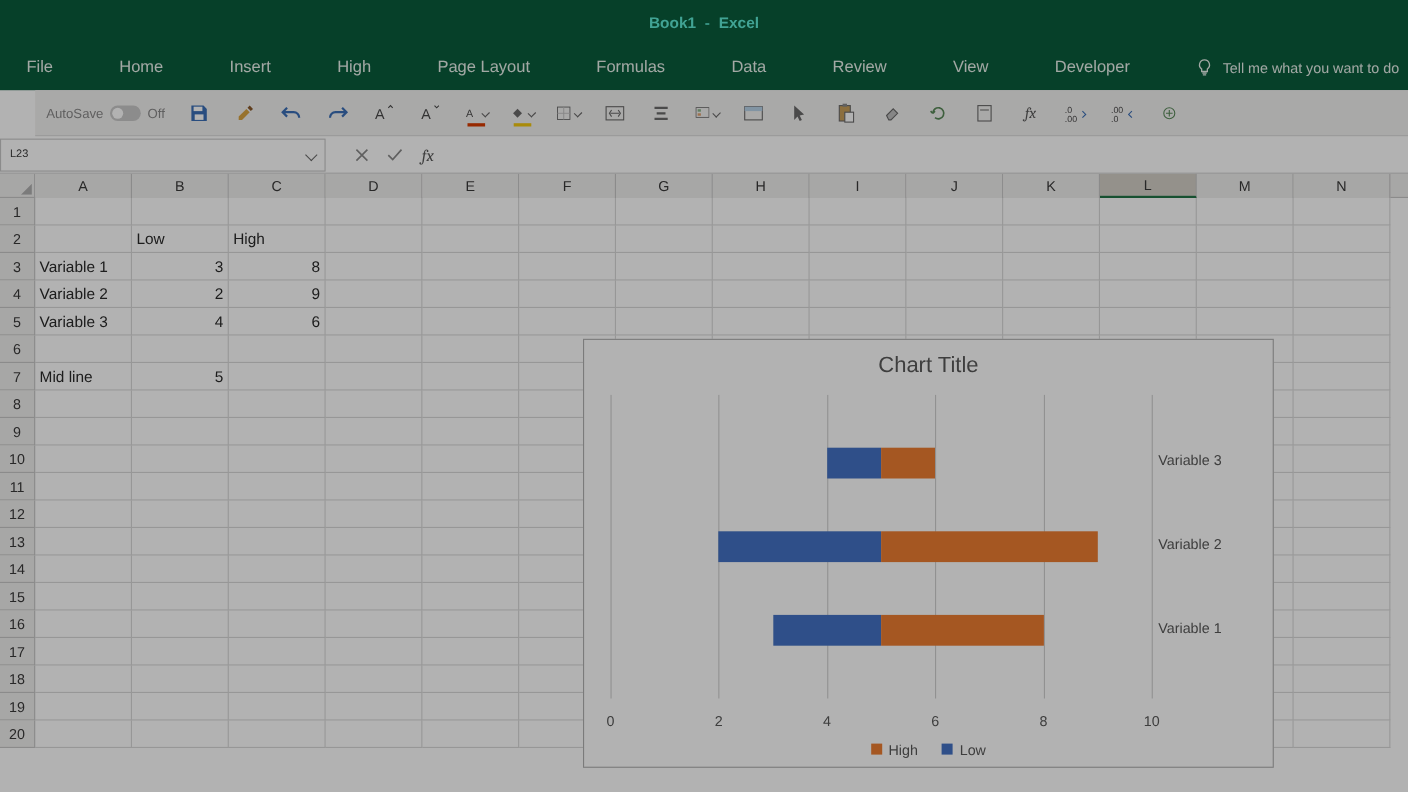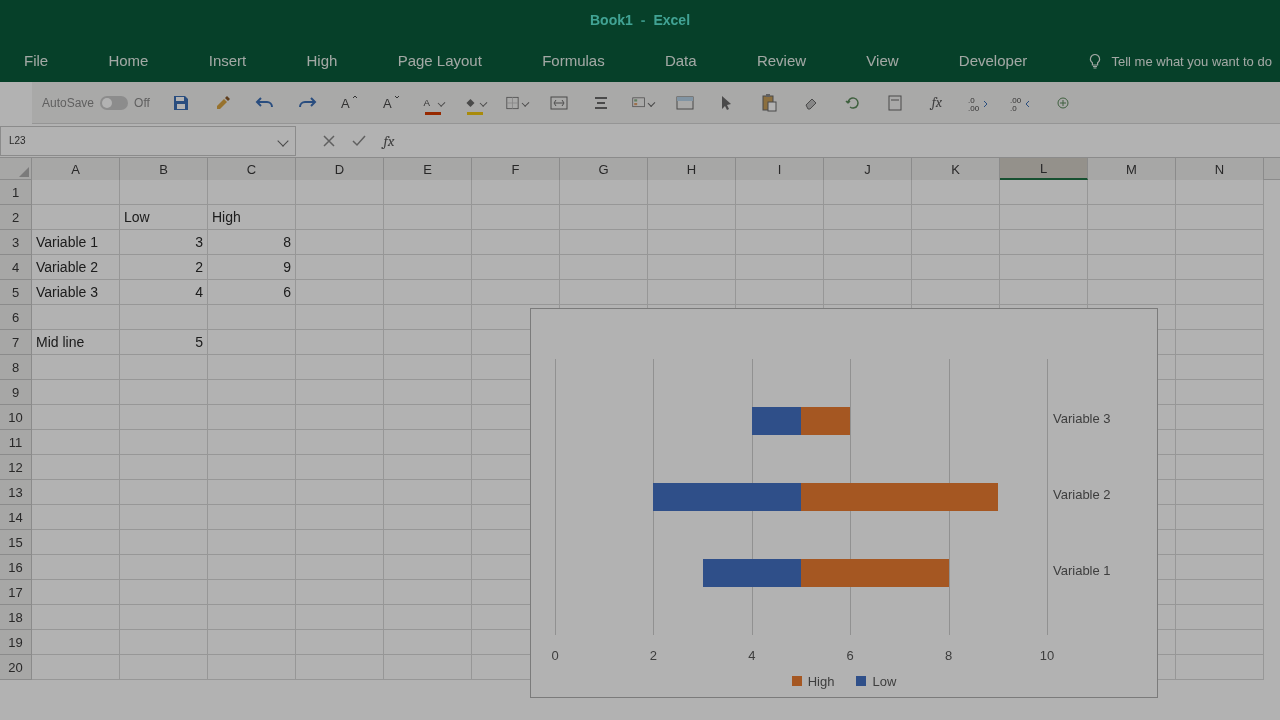--- a/index.html
+++ b/index.html
@@ -618,20 +618,21 @@
         <div class="cell"></div>
         <div class="cell"></div>
         <div class="cell"></div>
         <div class="cell"></div>
         <div class="cell"></div>
         <div class="cell"></div>
       </div>
     </div>
 
   <div class="chart">
+    <div class="chart-title">Chart Title</div>
     <div class="plot" id="plot">
         <div class="grid-v" style="left: 0px;"></div>
         <div class="x-tick" style="left: 0px;">0</div>
         <div class="grid-v" style="left: 98.4px;"></div>
         <div class="x-tick" style="left: 98.4px;">2</div>
         <div class="grid-v" style="left: 196.8px;"></div>
         <div class="x-tick" style="left: 196.8px;">4</div>
         <div class="grid-v" style="left: 295.2px;"></div>
         <div class="x-tick" style="left: 295.2px;">6</div>
         <div class="grid-v" style="left: 393.6px;"></div>

